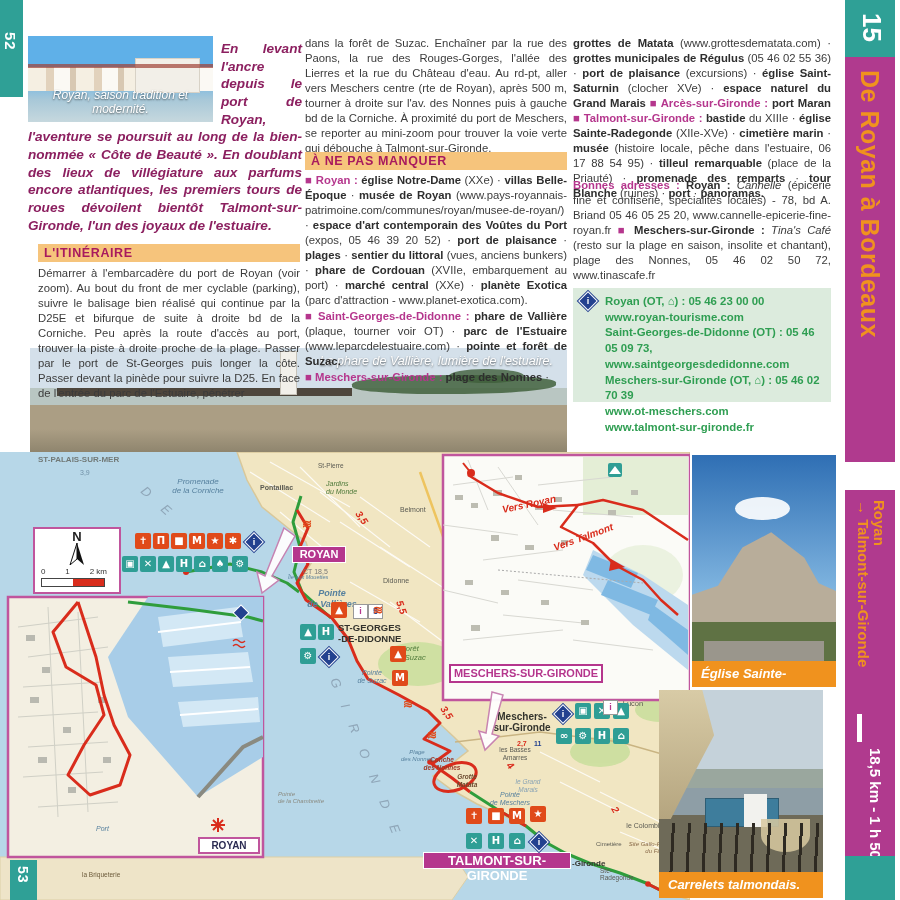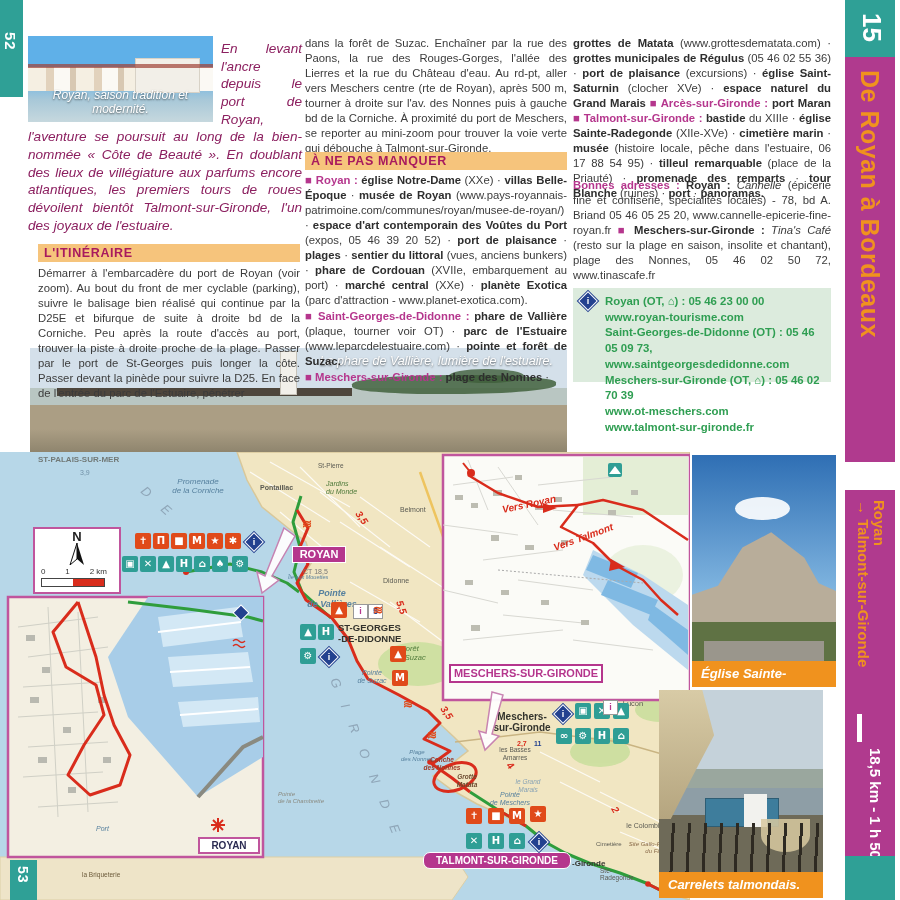--- a/index.html
+++ b/index.html
@@ -9,21 +9,21 @@
   .rot90{transform:rotate(90deg);transform-origin:0 0;}
   
   .tab-teal{background:#2fa096;}
   .side-magenta{background:#b03a8e;}
   .pgnum{color:#fff;font-weight:bold;font-size:15px;letter-spacing:1px;}
   .chapnum{color:#fff;font-weight:bold;font-size:26px;}
   .chaptitle{color:#f0921e;font-weight:bold;font-size:25px;letter-spacing:.5px;white-space:nowrap;}
   .routelbl{color:#f0921e;font-weight:bold;font-size:15px;line-height:16px;white-space:nowrap;}
   .distlbl{color:#fff;font-weight:bold;font-size:15px;white-space:nowrap;}
   
-  .intro{font-style:italic;font-weight:normal;color:#8c2060;font-size:13.6px;line-height:1.3;text-align:justify;}
+  .intro{font-style:italic;font-weight:bold;color:#8c2060;font-size:13.6px;line-height:1.3;text-align:justify;}
   .sechdr{background:#f6c47c;color:#a81a5e;font-weight:bold;font-size:12.5px;letter-spacing:.6px;
           padding:2px 6px;line-height:14px;}
   .body-txt{font-size:11.3px;line-height:1.33;text-align:justify;}
   .entry{font-size:11.3px;line-height:1.33;text-align:justify;margin:0 0 1px 0;}
   .seg-m{color:#b5368d;font-weight:bold;}
   .seg-b{font-weight:bold;color:#2e2e2e;}
   .seg-i{font-style:italic;}
   
   .contacts{background:#dcebdd;color:#2f9e52;font-weight:bold;font-size:11.4px;line-height:1.38;}
   .contacts div{padding:0;}
@@ -96,21 +96,21 @@
   <div class="abs sechdr" style="left:305px;top:152px;width:250px;">À NE PAS MANQUER</div>
   <div class="abs" style="left:305px;top:173px;width:262px;z-index:3;">
     <p class="entry"><span class="seg-m">■ </span><span class="seg-m">Royan : </span><span class="seg-b">église Notre-Dame </span><span>(XXe) · </span><span class="seg-b">villas Belle-Époque </span><span>· </span><span class="seg-b">musée de Royan </span><span>(www.pays-royannais-patrimoine.com/communes/royan/musee-de-royan/) · </span><span class="seg-b">espace d'art contemporain des Voûtes du Port </span><span>(expos, 05 46 39 20 52) · </span><span class="seg-b">port de plaisance </span><span>· </span><span class="seg-b">plages </span><span>· </span><span class="seg-b">sentier du littoral </span><span>(vues, anciens bunkers) · </span><span class="seg-b">phare de Cordouan </span><span>(XVIIe, embarquement au port) · </span><span class="seg-b">marché central </span><span>(XXe) · </span><span class="seg-b">planète Exotica </span><span>(parc d'attraction - www.planet-exotica.com).</span></p>
     <p class="entry"><span class="seg-m">■ </span><span class="seg-m">Saint-Georges-de-Didonne : </span><span class="seg-b">phare de Vallière </span><span>(plaque, tourner voir OT) · </span><span class="seg-b">parc de l'Estuaire </span><span>(www.leparcdelestuaire.com) · </span><span class="seg-b">pointe et forêt de Suzac.</span></p>
     <p class="entry"><span class="seg-m">■ </span><span class="seg-m">Meschers-sur-Gironde : </span><span class="seg-b">plage des Nonnes</span><span> ·</span></p>
   </div>
 
   <div class="abs body-txt" style="left:573px;top:36px;width:258px;"><span class="seg-b">grottes de Matata </span><span>(www.grottesdematata.com) · </span><span class="seg-b">grottes municipales de Régulus </span><span>(05 46 02 55 36) · </span><span class="seg-b">port de plaisance </span><span>(excursions) · </span><span class="seg-b">église Saint-Saturnin </span><span>(clocher XVe) · </span><span class="seg-b">espace naturel du Grand Marais </span><span class="seg-m">■ </span><span class="seg-m">Arcès-sur-Gironde : </span><span class="seg-b">port Maran </span><span class="seg-m">■ </span><span class="seg-m">Talmont-sur-Gironde : </span><span class="seg-b">bastide </span><span>du XIIIe · </span><span class="seg-b">église Sainte-Radegonde </span><span>(XIIe-XVe) · </span><span class="seg-b">cimetière marin</span><span> · </span><span class="seg-b">musée </span><span>(histoire locale, pêche dans l'estuaire, 06 17 88 54 95) · </span><span class="seg-b">tilleul remarquable </span><span>(place de la Priauté) · </span><span class="seg-b">promenade des remparts</span><span> · </span><span class="seg-b">tour Blanche </span><span>(ruines) · </span><span class="seg-b">port </span><span>· </span><span class="seg-b">panoramas.</span></div>
   <div class="abs body-txt" style="left:573px;top:178px;width:258px;"><span class="seg-m">Bonnes adresses : </span><span class="seg-b">Royan : </span><span class="seg-i">Cannelle </span><span>(épicerie fine et confiserie, spécialités locales) - 78, bd A. Briand 05 46 05 25 20, www.cannelle-epicerie-fine-royan.fr </span><span class="seg-m">■ </span><span class="seg-b">Meschers-sur-Gironde : </span><span class="seg-i">Tina's Café </span><span>(resto sur la plage en saison, insolite et chantant), plage des Nonnes, 05 46 02 50 72, www.tinascafe.fr</span></div>
 
-  <div class="abs contacts" style="left:573px;top:288px;width:258px;height:94px;padding:6px 6px 6px 32px;box-sizing:border-box;">
+  <div class="abs contacts" style="left:573px;top:288px;width:258px;height:114px;padding:6px 6px 6px 32px;box-sizing:border-box;">
     <div>Royan (OT, ⌂) : 05 46 23 00 00</div>
     <div>www.royan-tourisme.com</div>
     <div>Saint-Georges-de-Didonne (OT) : 05 46 05 09 73, www.saintgeorgesdedidonne.com</div>
     <div>Meschers-sur-Gironde (OT, ⌂) : 05 46 02 70 39</div>
     <div>www.ot-meschers.com</div>
     <div>www.talmont-sur-gironde.fr</div>
   </div>
   <span class="dmd" style="left:581px;top:294px;">
       <span>i</span>
     </span>
@@ -345,21 +345,21 @@
       </div>
       <div class="sbar" style="left:6px;top:49px;width:62px;">
           <span class="w"></span>
           <span class="r"></span>
         </div>
     </div>
 
     
     <div class="townbox fill" style="left:292px;top:94px;width:52px;height:15px;font-size:11px;line-height:15px;">ROYAN</div>
     <div class="townbox line" style="left:449px;top:212px;width:150px;height:15px;font-size:11px;line-height:15px;">MESCHERS-SUR-GIRONDE</div>
-    <div class="townbox fill" style="left:423px;top:400px;width:146px;height:15px;font-size:10px;line-height:15px;border-radius:7px;">TALMONT-SUR-GIRONDE</div>
+    <div class="townbox fill" style="left:423px;top:400px;width:146px;height:15px;font-size:13px;line-height:15px;">TALMONT-SUR-GIRONDE</div>
     <div class="townbox dark" style="left:198px;top:385px;width:58px;height:13px;font-size:10px;line-height:13px;">ROYAN</div>
 
     
     <span class="mi red" style="left:135px;top:81px;">✝</span>
     <span class="mi red" style="left:153px;top:81px;">Π</span>
     <span class="mi red" style="left:171px;top:81px;">■</span>
     <span class="mi red" style="left:189px;top:81px;">M</span>
     <span class="mi red" style="left:207px;top:81px;">★</span>
     <span class="mi red" style="left:225px;top:81px;">✱</span>
     <span class="dmd" style="left:247px;top:83px;">

